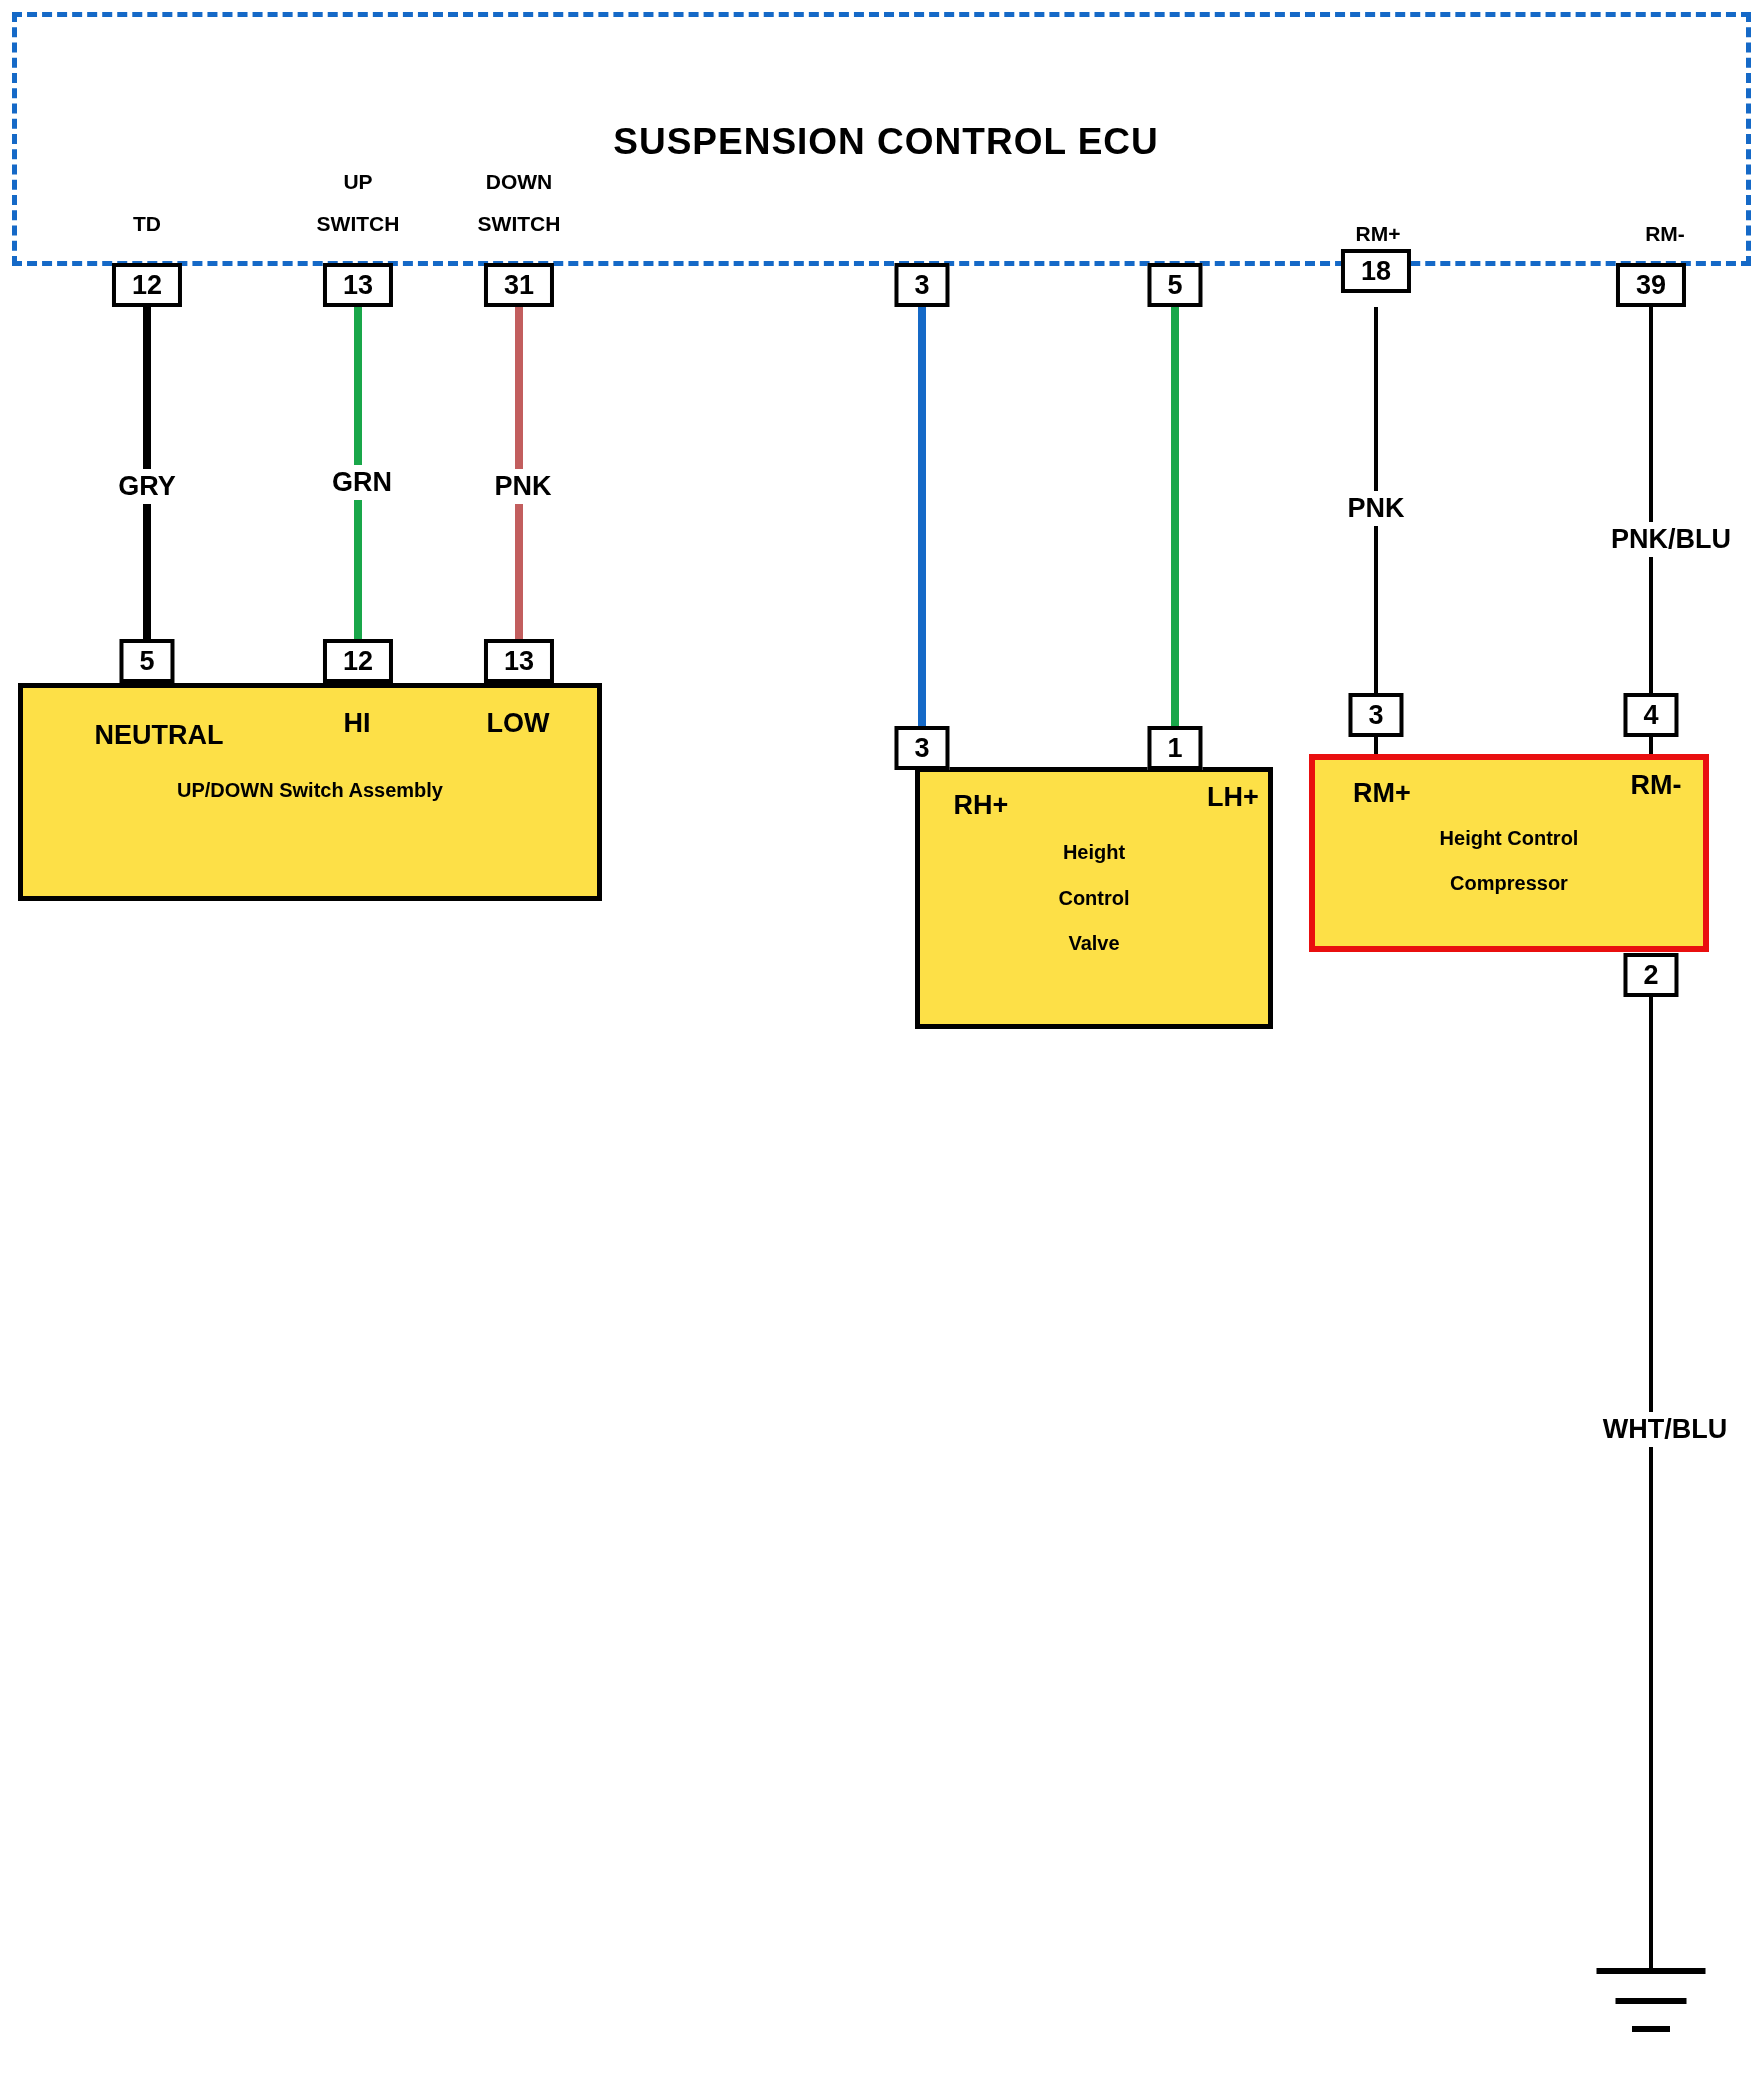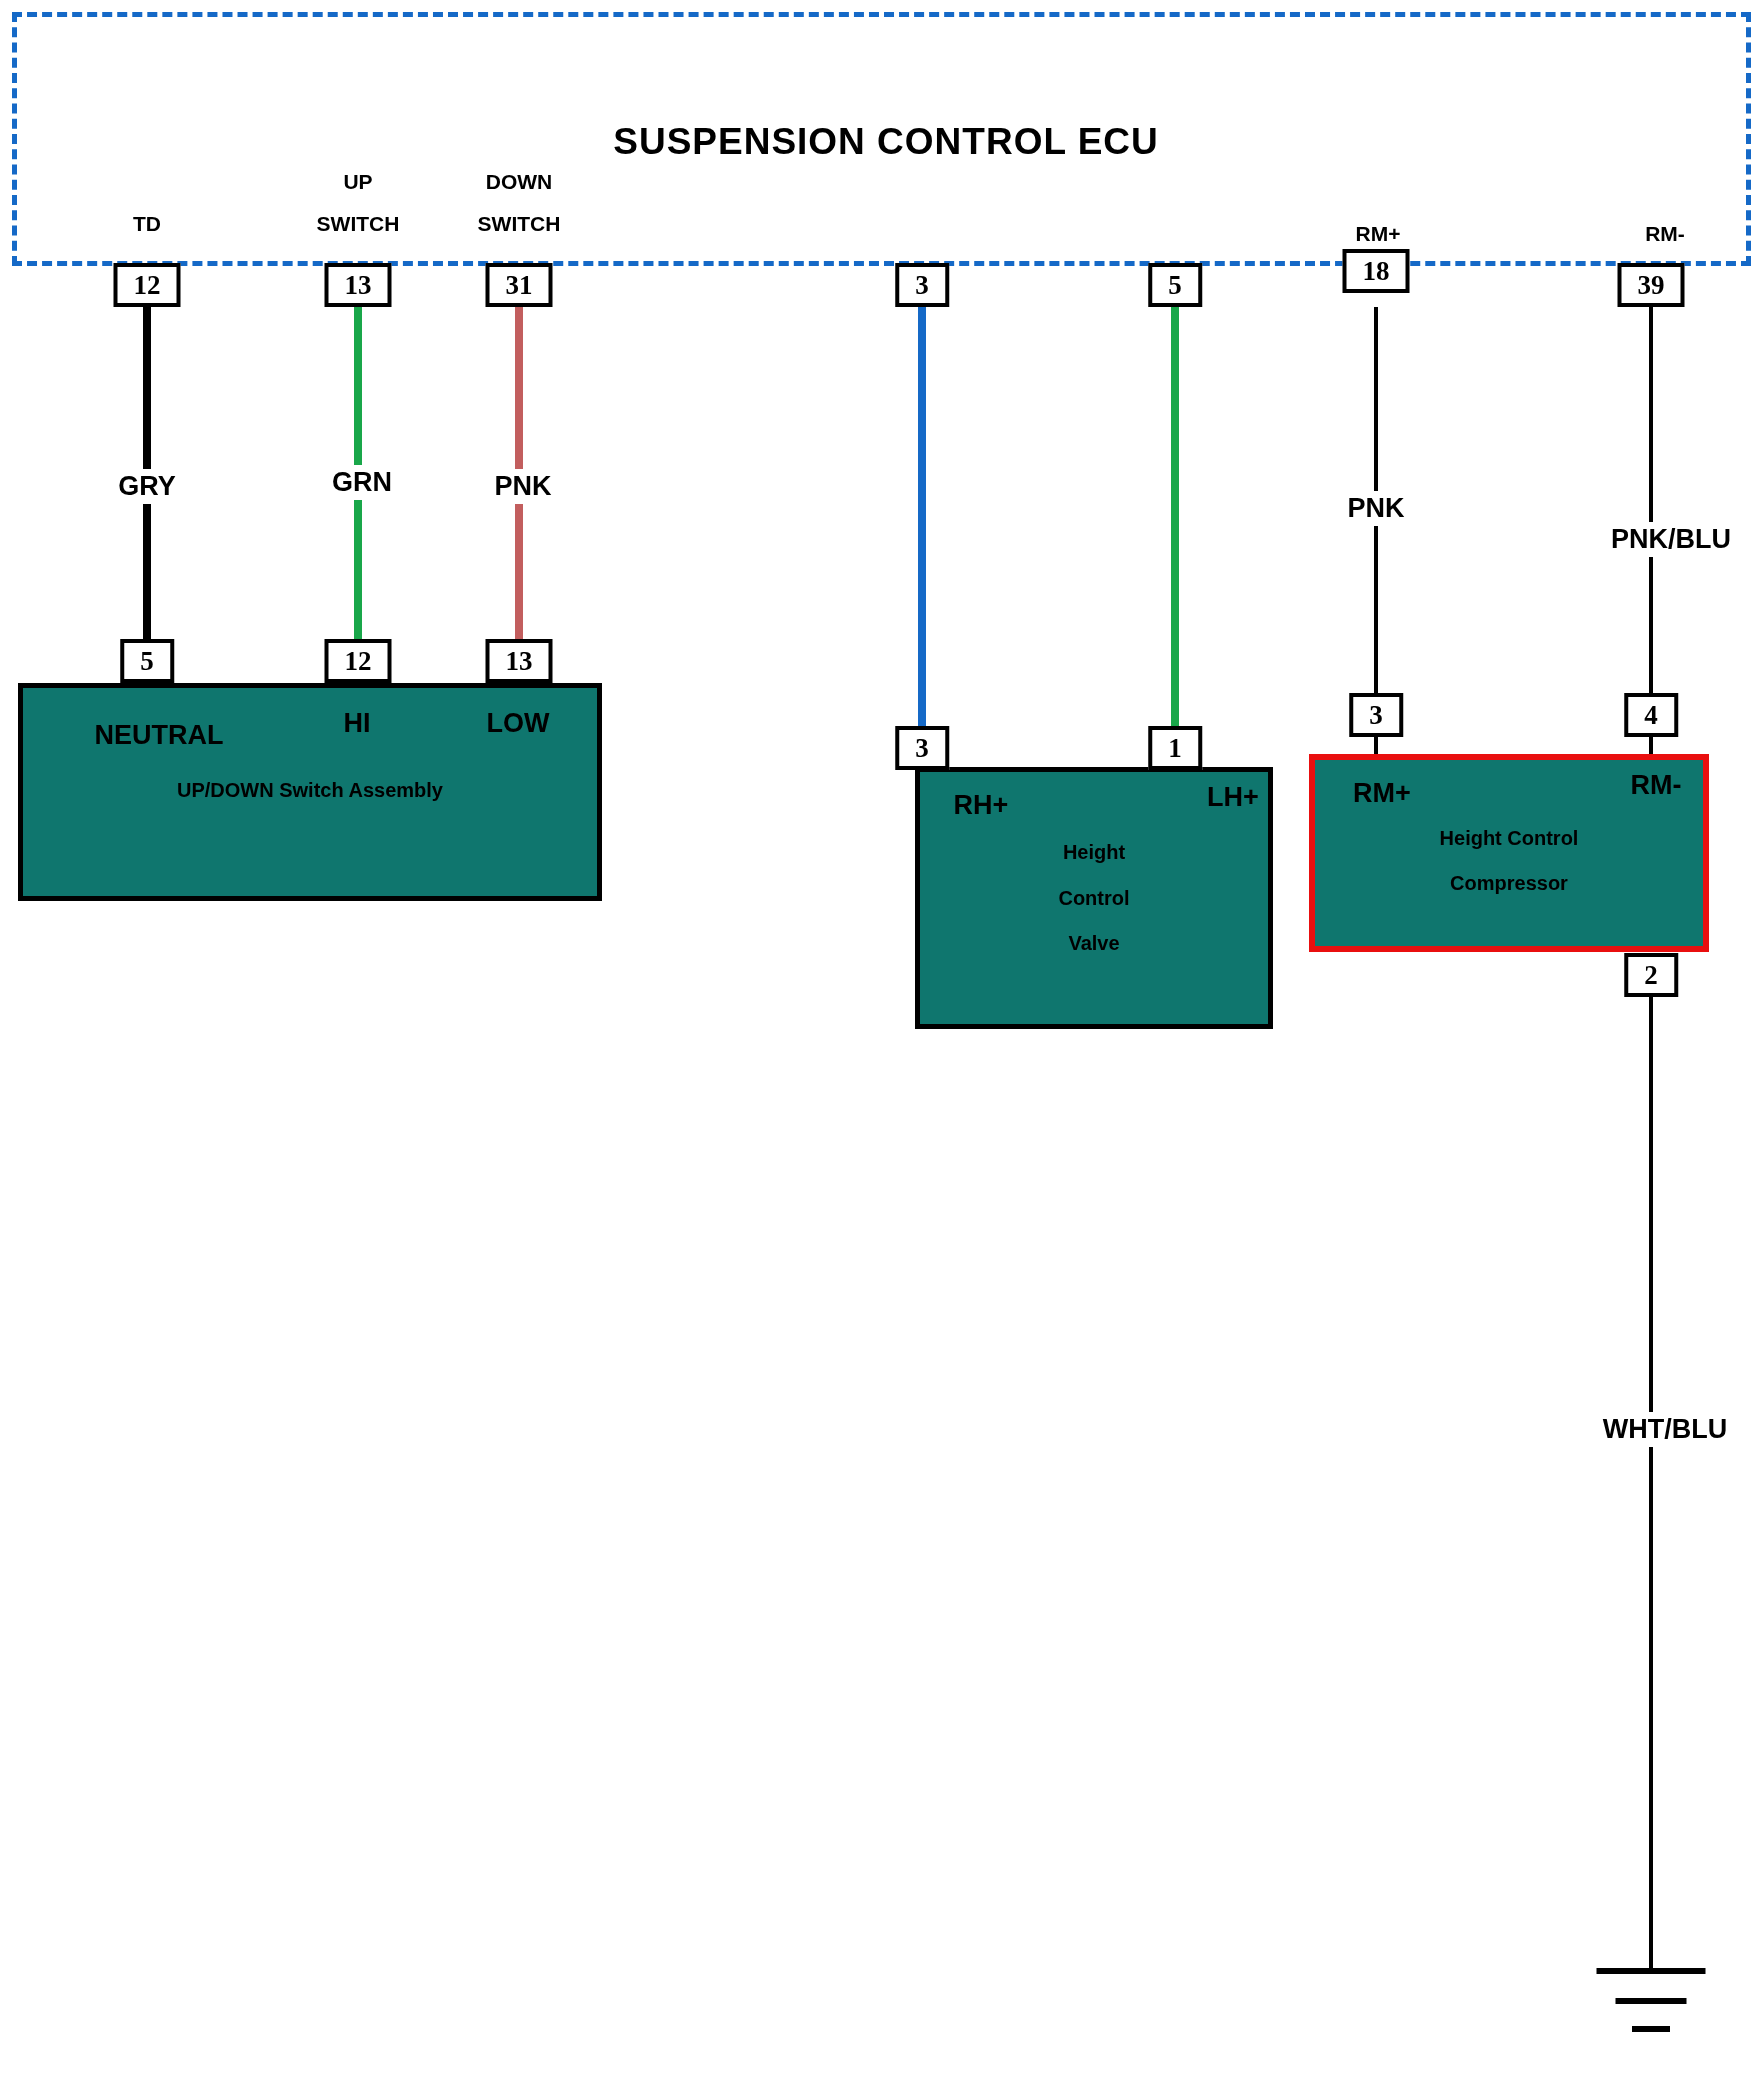--- a/index.html
+++ b/index.html
@@ -41,39 +41,38 @@
     transform: translateX(-50%);
     background: #ffffff;
     border: 4px solid #000000;
     font-size: 27px;
     line-height: 36px;
     height: 36px;
     padding: 0 16px;
     text-align: center;
     z-index: 5;
     white-space: nowrap;
-    font-family: Liberation Serif, serif;
   }
   .wire {
     position: absolute;
     background: #000000;
     z-index: 1;
   }
   .wire-label {
     position: absolute;
     transform: translateX(-50%);
     background: #ffffff;
     font-size: 27px;
     padding: 2px 6px;
     z-index: 3;
     white-space: nowrap;
   }
   .comp-box {
     position: absolute;
-    background: #0f766e;
+    background: #fde047;
     border: 5px solid #000000;
     z-index: 2;
   }
   .comp-box.red { border-width: 6px; }
   .in-label {
     position: absolute;
     transform: translateX(-50%);
     font-size: 27px;
     white-space: nowrap;
   }

